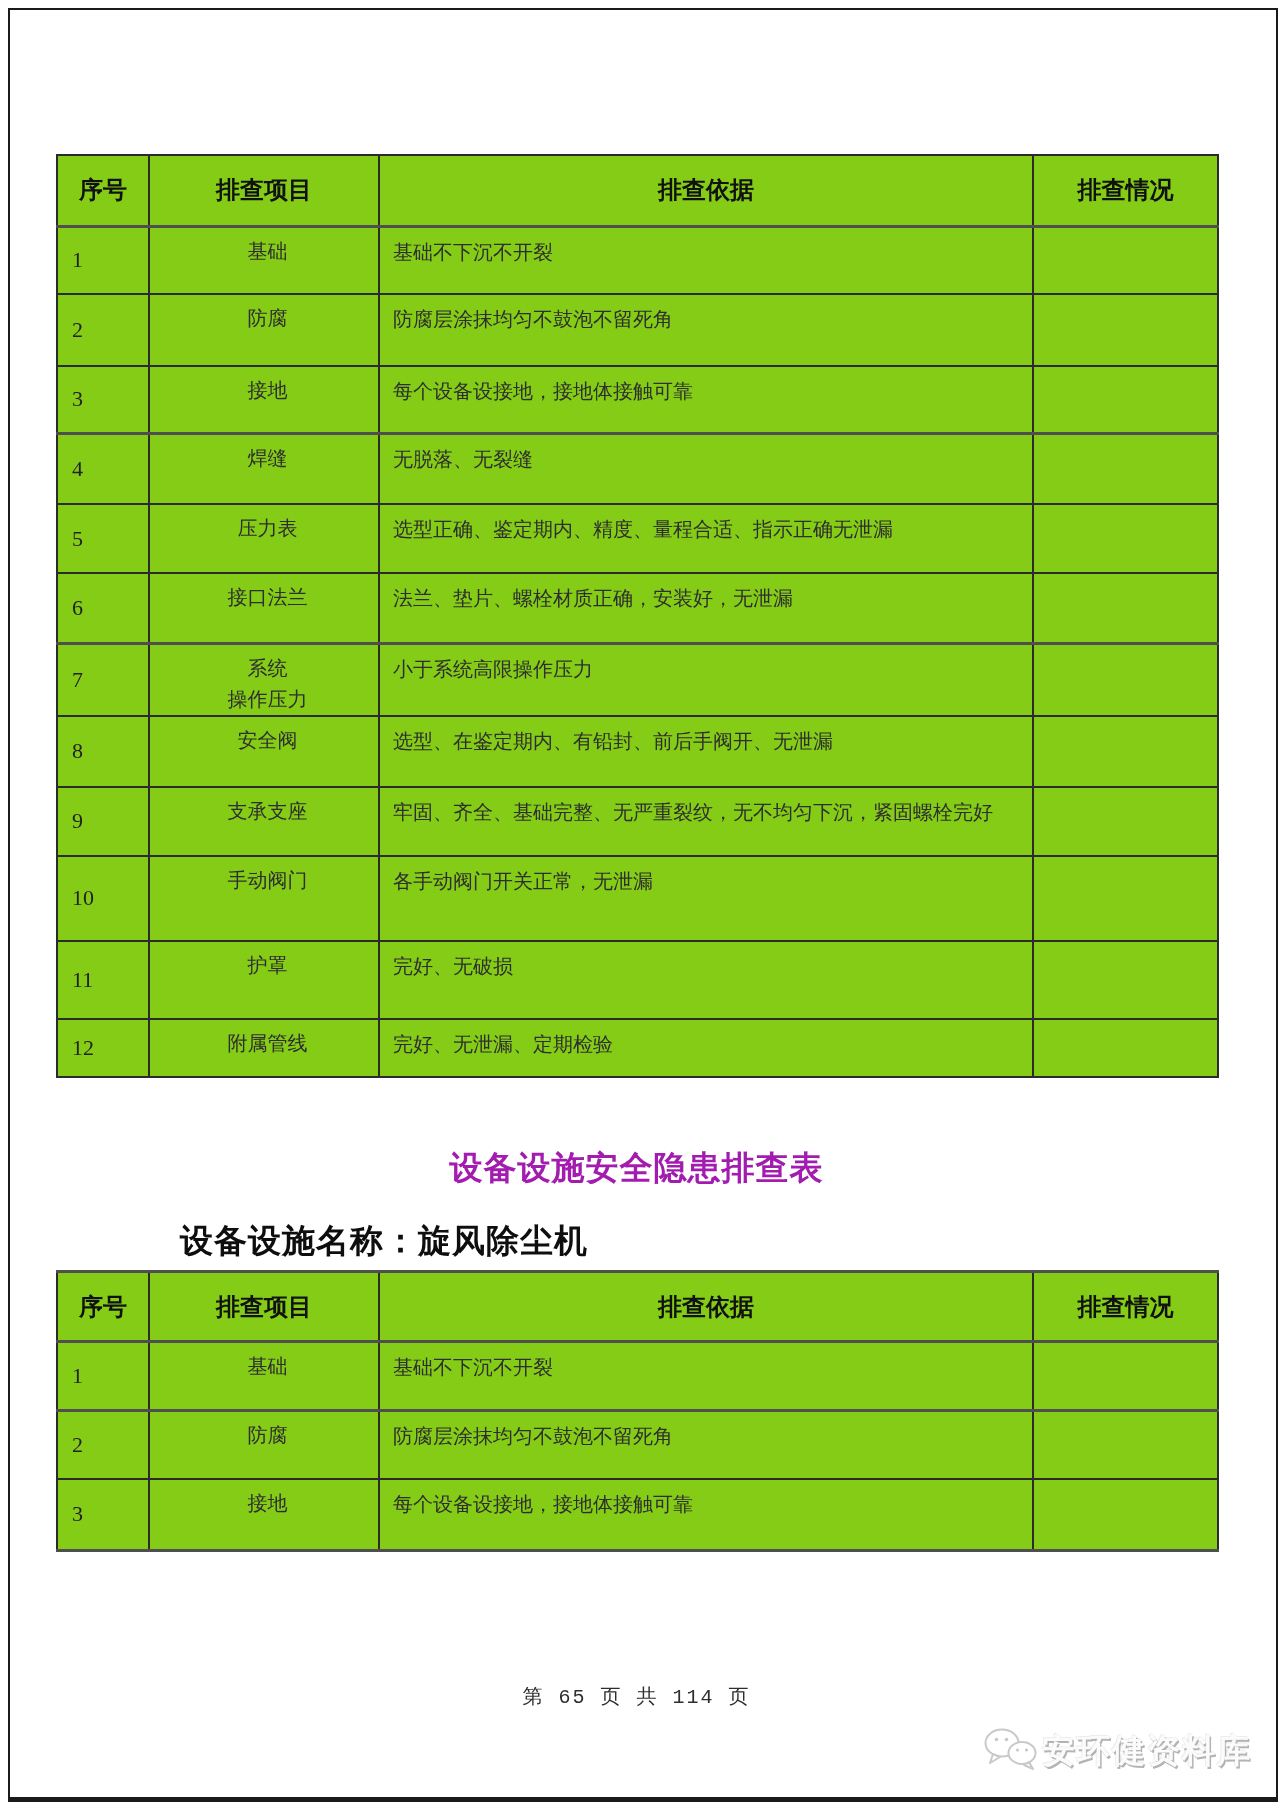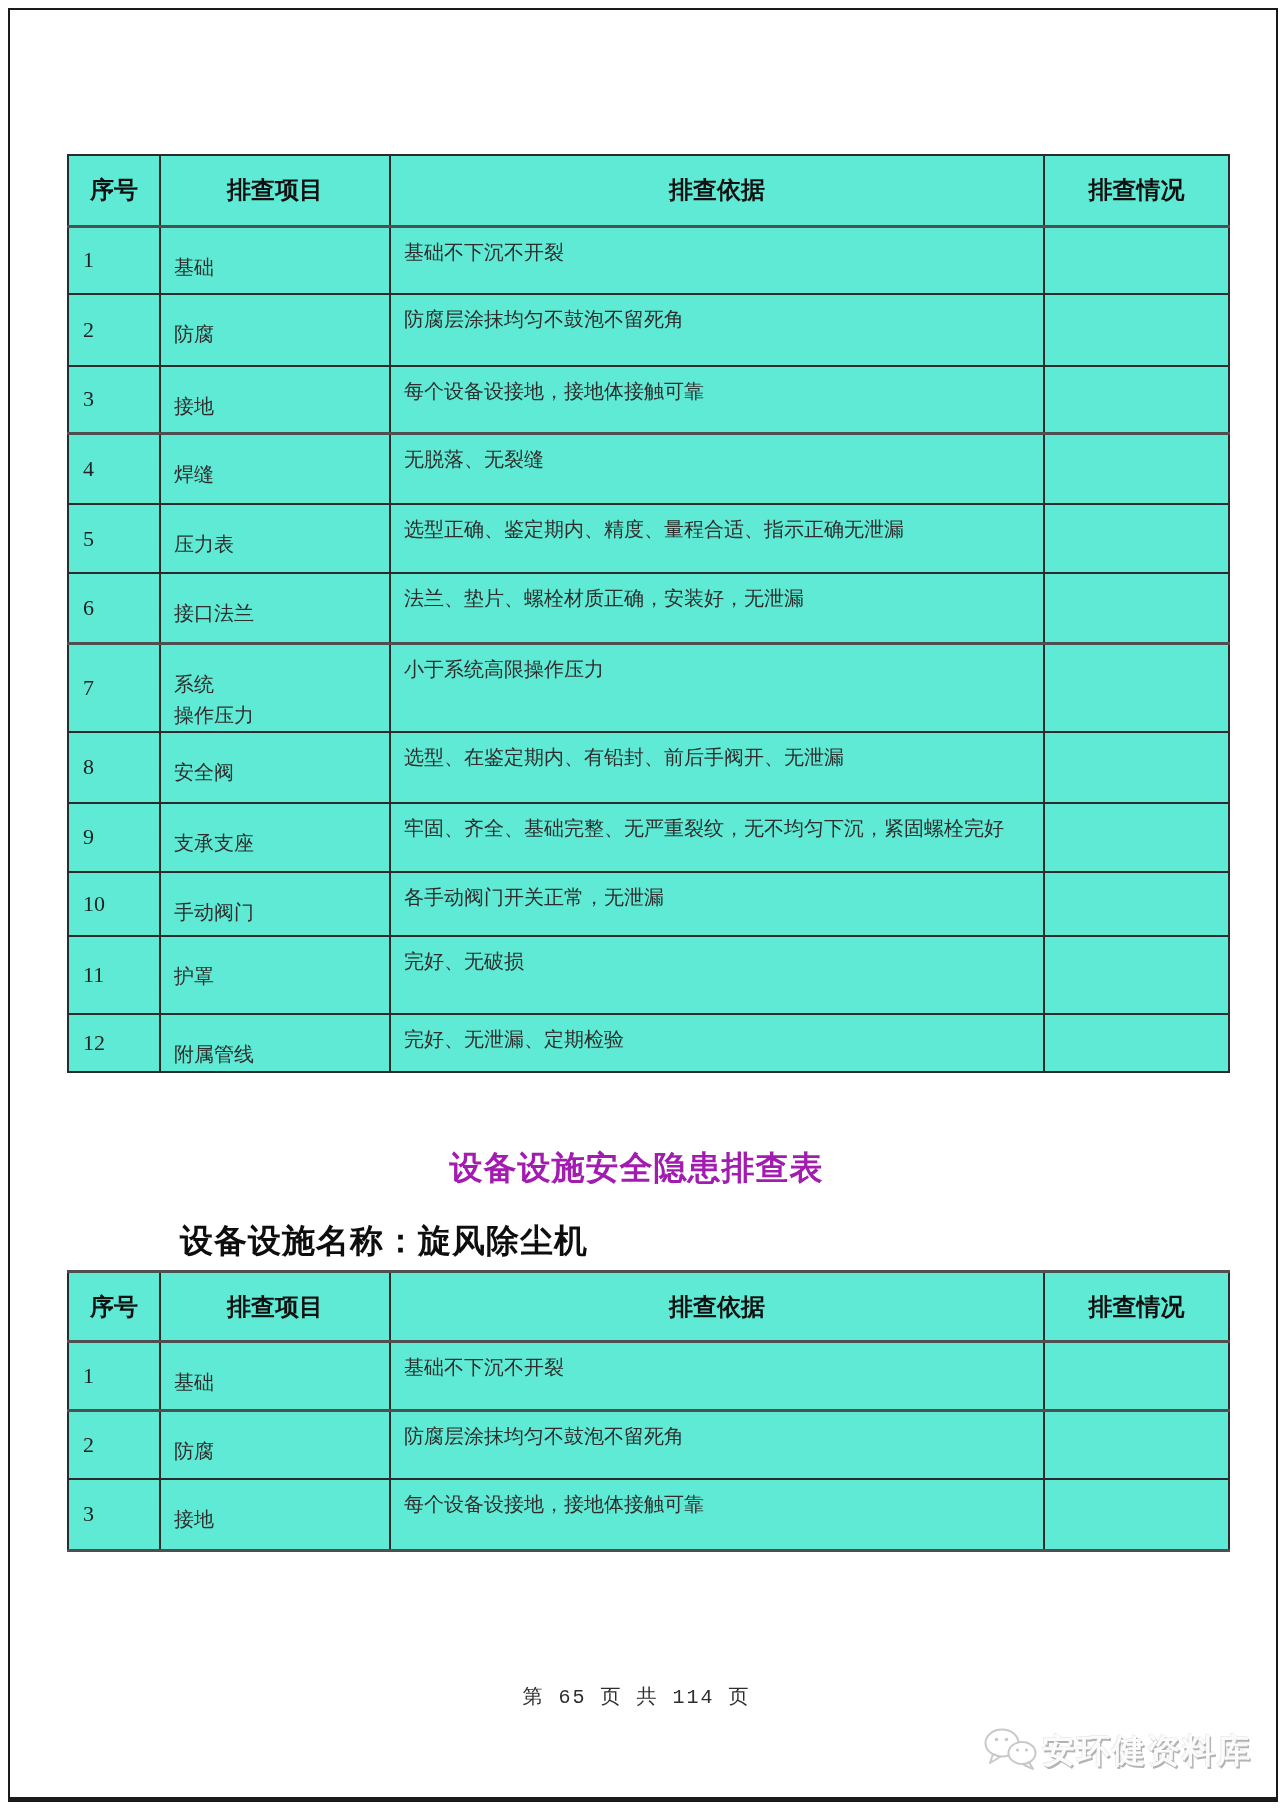--- a/index.html
+++ b/index.html
@@ -6,38 +6,38 @@
   html,body { background:#ffffff; }
   body {
     width:1280px; height:1810px; position:relative; overflow:hidden;
     font-family:"Liberation Serif","DejaVu Serif",serif; color:#1c1c1c;
   }
   .page-frame {
     position:absolute; left:8px; top:8px; width:1270px; height:1794px;
     border:2px solid #1a1a1a; border-bottom-width:5px; pointer-events:none;
   }
   table.inspect {
-    position:absolute; left:67px; width:1161px;
-    border-collapse:collapse; table-layout:fixed; background:#5eead4;
+    position:absolute; left:56px; width:1161px;
+    border-collapse:collapse; table-layout:fixed; background:#84cc16;
   }
   #t1 { top:154px; }
   #t2 { top:1270px; }
   .inspect th, .inspect td {
     border:2px solid #2b2b2b; overflow:hidden;
   }
   .inspect th {
     font-size:24px; font-weight:bold; text-align:center; vertical-align:middle;
     color:#111;
   }
   td.no {
     font-size:22px; vertical-align:middle; padding-left:14px; color:#222;
   }
   td.item {
-    font-size:20px; vertical-align:top; padding:24px 6px 0 13px;
-    white-space:pre-line; line-height:1.55; color:#2e2e2e;
+    font-size:20px; vertical-align:top; padding:8px 6px 0 13px;
+    white-space:pre-line; line-height:1.55; color:#2e2e2e;text-align:center;
   }
   td.basis {
     font-size:20px; vertical-align:top; padding:8px 12px 16px 13px;
     line-height:1.6; color:#2e2e2e;
   }
   td.status { vertical-align:top; }
   tr.bt3 td, tr.bt3 th { border-top-width:3px; border-top-color:#4f4f4f; }
   tr.bb3 td { border-bottom-width:3px; border-bottom-color:#4f4f4f; }
   .doc-title {
     position:absolute; top:1146px; left:56px; width:1161px;
@@ -131,21 +131,21 @@
     <td class="item">安全阀</td>
     <td class="basis">选型、在鉴定期内、有铅封、前后手阀开、无泄漏</td>
     <td class="status"></td>
   </tr>
   <tr style="height:69px">
     <td class="no">9</td>
     <td class="item">支承支座</td>
     <td class="basis">牢固、齐全、基础完整、无严重裂纹，无不均匀下沉，紧固螺栓完好</td>
     <td class="status"></td>
   </tr>
-  <tr style="height:64px">
+  <tr style="height:85px">
     <td class="no">10</td>
     <td class="item">手动阀门</td>
     <td class="basis">各手动阀门开关正常，无泄漏</td>
     <td class="status"></td>
   </tr>
   <tr style="height:78px">
     <td class="no">11</td>
     <td class="item">护罩</td>
     <td class="basis">完好、无破损</td>
     <td class="status"></td>

